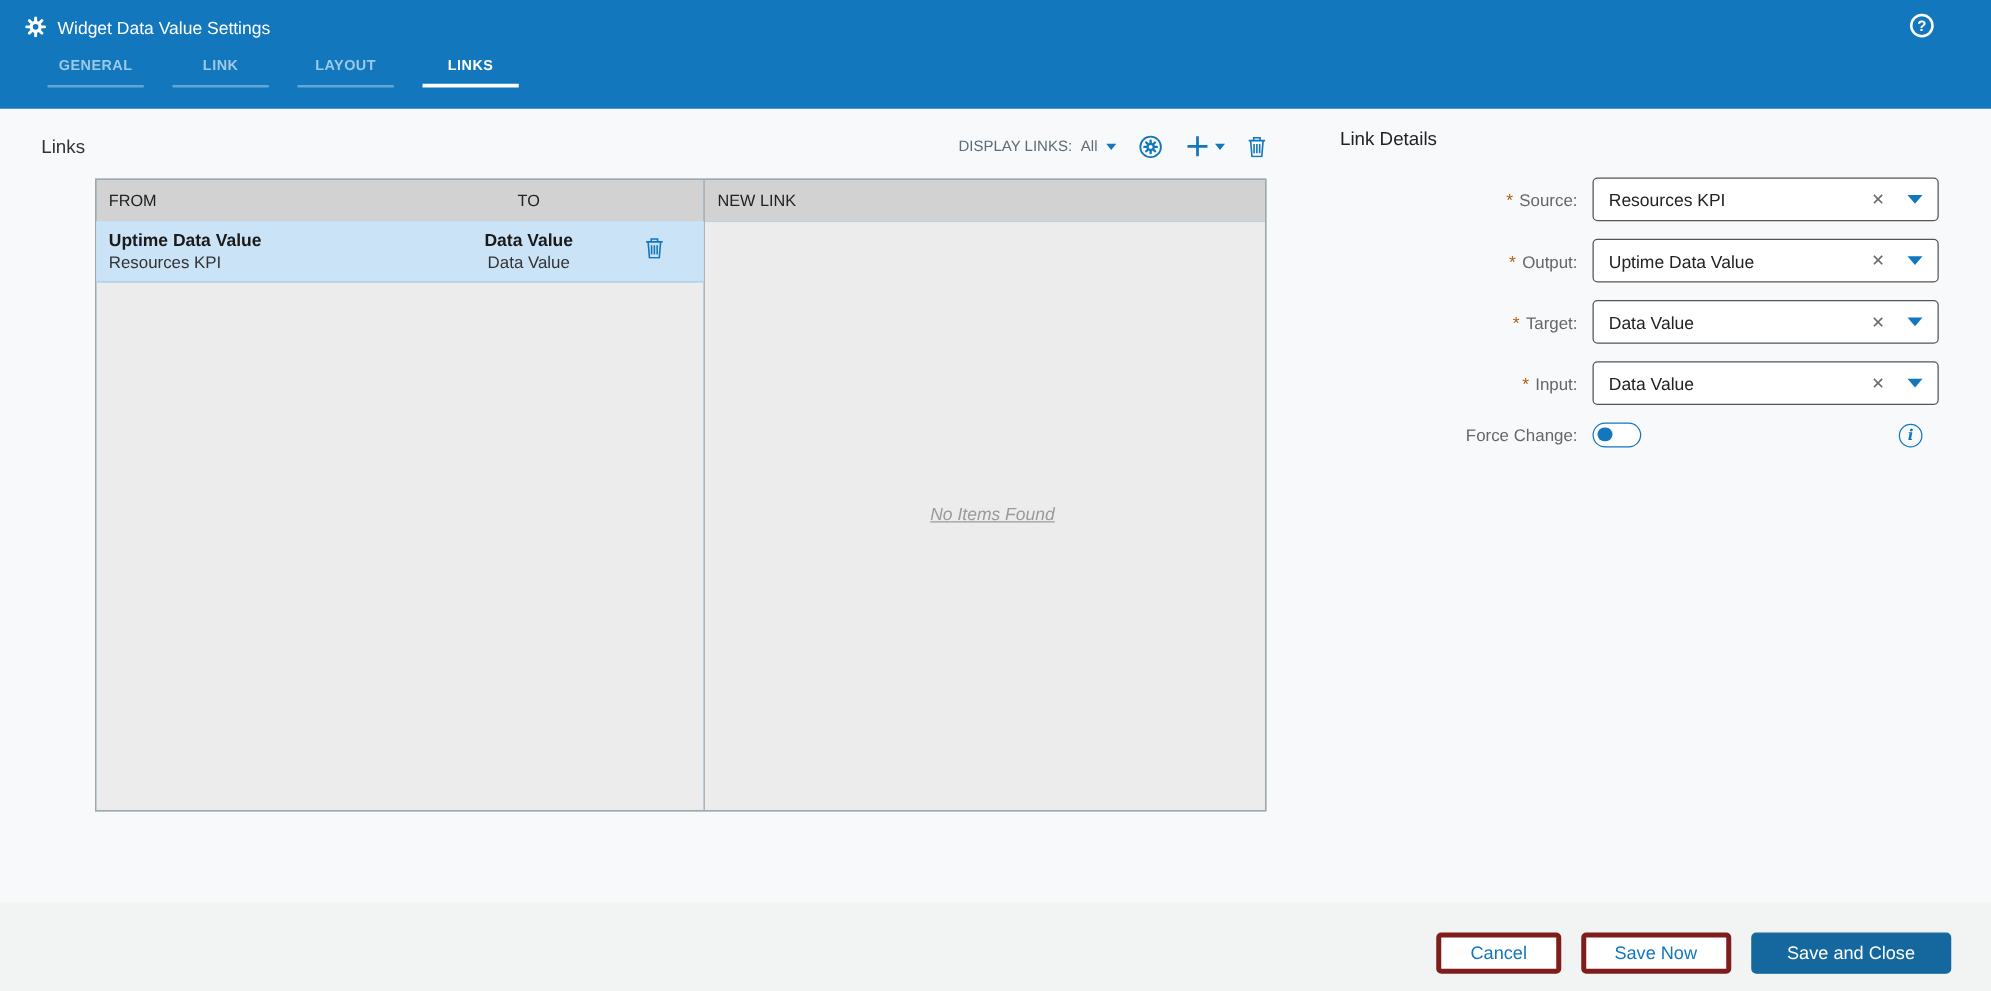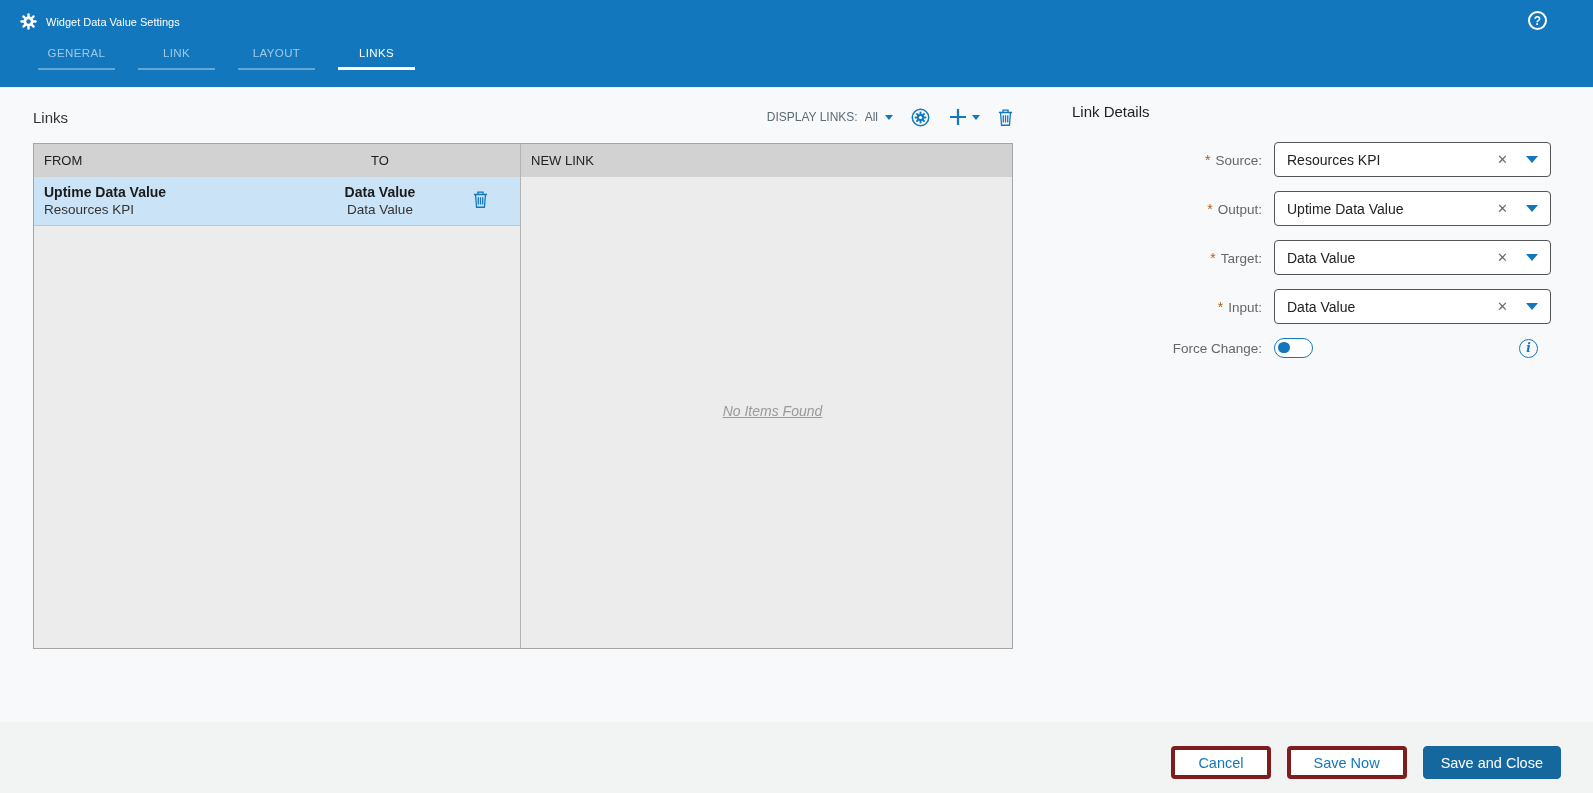--- a/index.html
+++ b/index.html
@@ -3,43 +3,43 @@
 <meta charset="utf-8">
 <style>
   * { box-sizing: border-box; margin: 0; padding: 0; }
   html,body { width:1593px; height:793px; }
   body { font-family:"Liberation Sans", sans-serif; background:#f8f9fa; overflow:hidden; }
   .app { position:relative; width:1593px; height:793px; background:#f8f9fa; }
 
   
   .header { position:absolute; top:0; left:0; right:0; height:87px; background:#1277bd; }
   .title-row { display:flex; align-items:center; gap:9px; padding:13px 0 0 20px; }
-  .app-title { color:#fff; font-size:11px; }
+  .app-title { color:#fff; font-size:14px; }
   .help-icon { position:absolute; top:11px; right:46px; width:19px; height:19px; border:2px solid #fff;
     border-radius:50%; color:#fff; font-size:12px; font-weight:bold; display:flex; align-items:center;
     justify-content:center; cursor:pointer; }
   .tabs { position:absolute; left:38px; top:47px; display:flex; gap:23px; }
   .tab { width:77px; text-align:center; font-size:11.5px; letter-spacing:.4px; color:#9ec9e6;
-    padding-bottom:9px; border-bottom:2px solid rgba(255,255,255,.35); cursor:pointer; }
+    padding-bottom:9px; border-bottom:2px solid rgba(255,255,255,.35); cursor:pointer;font-weight:bold; }
   .tab.active { color:#fff; border-bottom:3px solid #fff; padding-bottom:8px; }
 
   
   .main { position:absolute; top:87px; left:0; right:0; height:602px; }
 
   .links-area { position:absolute; left:33px; top:16px; width:980px; }
   .links-header { display:flex; justify-content:space-between; align-items:center; height:28px; }
   .links-title { font-size:15px; color:#333; }
   .toolbar { display:flex; align-items:center; gap:18px; }
   .display-links { display:flex; align-items:center; gap:7px; font-size:12px; color:#5c6b76; cursor:pointer;margin-left:16px; }
   .caret-down { width:0; height:0; border-left:4.5px solid transparent; border-right:4.5px solid transparent;
     border-top:5.5px solid #1277bd; display:inline-block; }
   .tool-btn { display:flex; align-items:center; cursor:pointer; gap:4px; }
 
   
-  .link-table { margin-top:12px; height:506px; border:1px solid #a5a5a5; display:flex; background:#0369a1; }
+  .link-table { margin-top:12px; height:506px; border:1px solid #a5a5a5; display:flex; background:#0369a1;margin-left:43px; }
   .left-panel { width:487px; border-right:1px solid #b2b2b2; display:flex; flex-direction:column; }
   .right-panel { flex:1; display:flex; flex-direction:column; }
   .thead { height:33px; background:#d2d2d2; display:flex; align-items:center; font-size:13px; color:#222; flex:0 0 auto; }
   .col-from { flex:1; padding-left:10px; }
   .col-to { width:120px; text-align:center; }
   .col-action { width:80px; text-align:center; }
   .tbody { flex:1; background:#ececec; position:relative; }
   .link-row { background:#cbe3f6; border-bottom:1px solid #aecbe2; display:flex; align-items:center;
     padding:7px 0; cursor:pointer; }
   .cell-line1 { font-size:14px; font-weight:bold; color:#1a1a1a; line-height:17px; }
@@ -74,21 +74,21 @@
     justify-content:space-between; padding:0 42px 0 46px; font-size:14px; color:#4a4a4a; }
   .chevron-up { width:10px; height:10px; border-top:2.5px solid #3f5360; border-right:2.5px solid #3f5360;
     transform:rotate(-45deg) translateY(3px); cursor:pointer; }
 
   
   .footer { position:absolute; top:722px; bottom:0; left:0; right:0; background:#f2f3f3; display:flex;
     align-items:center; justify-content:flex-end; gap:16px; padding:10px 32px 0 0; }
   .btn { height:33px; border-radius:4px; font-size:14.5px; font-family:"Liberation Sans", sans-serif;
     cursor:pointer; }
   .btn-outline { background:#fff; border:4px solid #7f1d1d; color:#1277bd; padding:0 23px; }
-  .btn-primary { background:#15689d; border:1px solid #15689d; color:#fff; padding:0 17px; }
+  .btn-primary { background:#15689d; border:1px solid #15689d; color:#fff; padding:0 28px; }
 
   svg { display:block; }
 </style>
 </head>
 <body>
 
 <div class="app">
 
   <div class="header">
     <div class="title-row">

